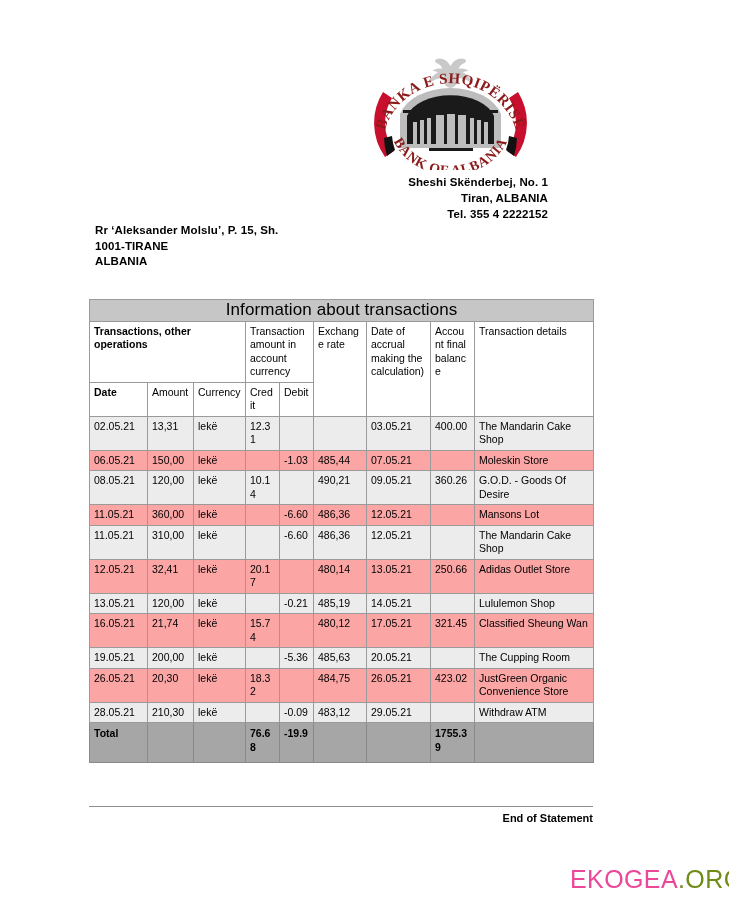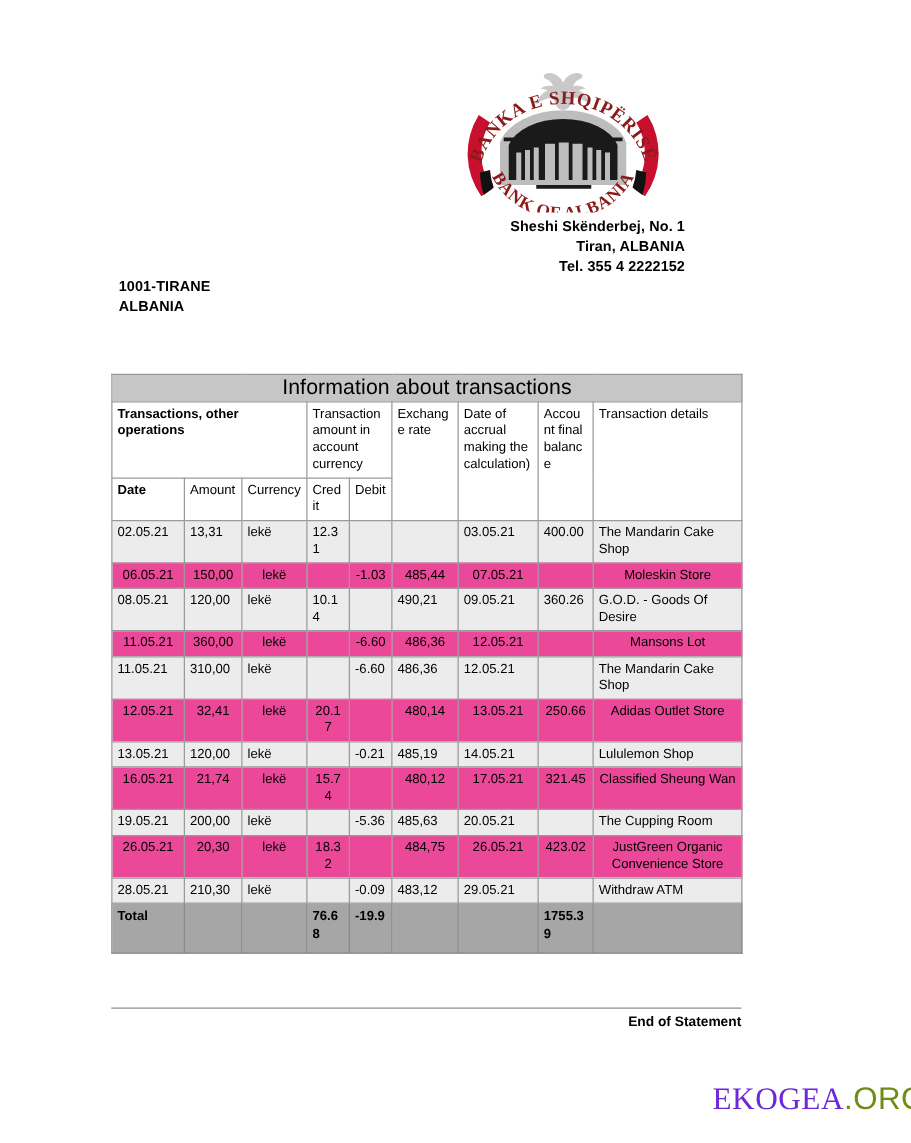--- a/index.html
+++ b/index.html
@@ -79,21 +79,21 @@
     font-weight: bold;
     padding: 3px 0 4px 0 !important;
     letter-spacing: 0.1px;
     margin-top: 28px;
   }
   .hdr-main { font-weight: bold !important; }
   .hdr { background: #ffffff; }
   td.num { text-align: right; }
   td.bold { font-weight: bold; }
   tr.shaded td { background: #ececec; }
-  tr.plain td { background: #ec4899; text-align: center; }
+  tr.plain td { background: #fca5a5; }
   tr.total-row td {
     background: #a6a6a6;
     font-weight: bold;
     border-color: #8a8a8a;
     padding-top: 4px;
     padding-bottom: 8px;
   }
 
   
   .footer-rule {
@@ -116,21 +116,21 @@
 
   
   .watermark {
     position: absolute;
     left: 570px;
     top: 865px;
     font-size: 25px;
     letter-spacing: 0.4px;
     white-space: nowrap;
   }
-  .wm-dark { color: #6d28d9; font-family: Liberation Serif, serif; }
+  .wm-dark { color: #ec4899; }
   .wm-green { color: #6f8c16; }
 </style>
 </head>
 <body>
 
 <div class="logo-wrap">
   <svg class="logo-svg" viewBox="0 0 175 118">
     <defs>
       <path id="arcTop" d="M 22,78 A 68,64 0 0 1 153,78" fill="none"></path>
       <path id="arcBot" d="M 26,74 A 62,56 0 0 0 149,74" fill="none"></path>
@@ -180,20 +180,21 @@
   </svg>
 </div>
 
 <div class="bank-address">
   <div>Sheshi Skënderbej, No. 1</div>
   <div>Tiran, ALBANIA</div>
   <div>Tel. 355 4 2222152</div>
 </div>
 
 <div class="customer-address">
+  <div>Rr ‘Aleksander Molslu’, P. 15, Sh.</div>
   <div>1001-TIRANE</div>
   <div>ALBANIA</div>
 </div>
 
 <div class="statement">
   <table class="tbl">
     <colgroup>
       <col style="width:58px">
       <col style="width:46px">
       <col style="width:52px">

